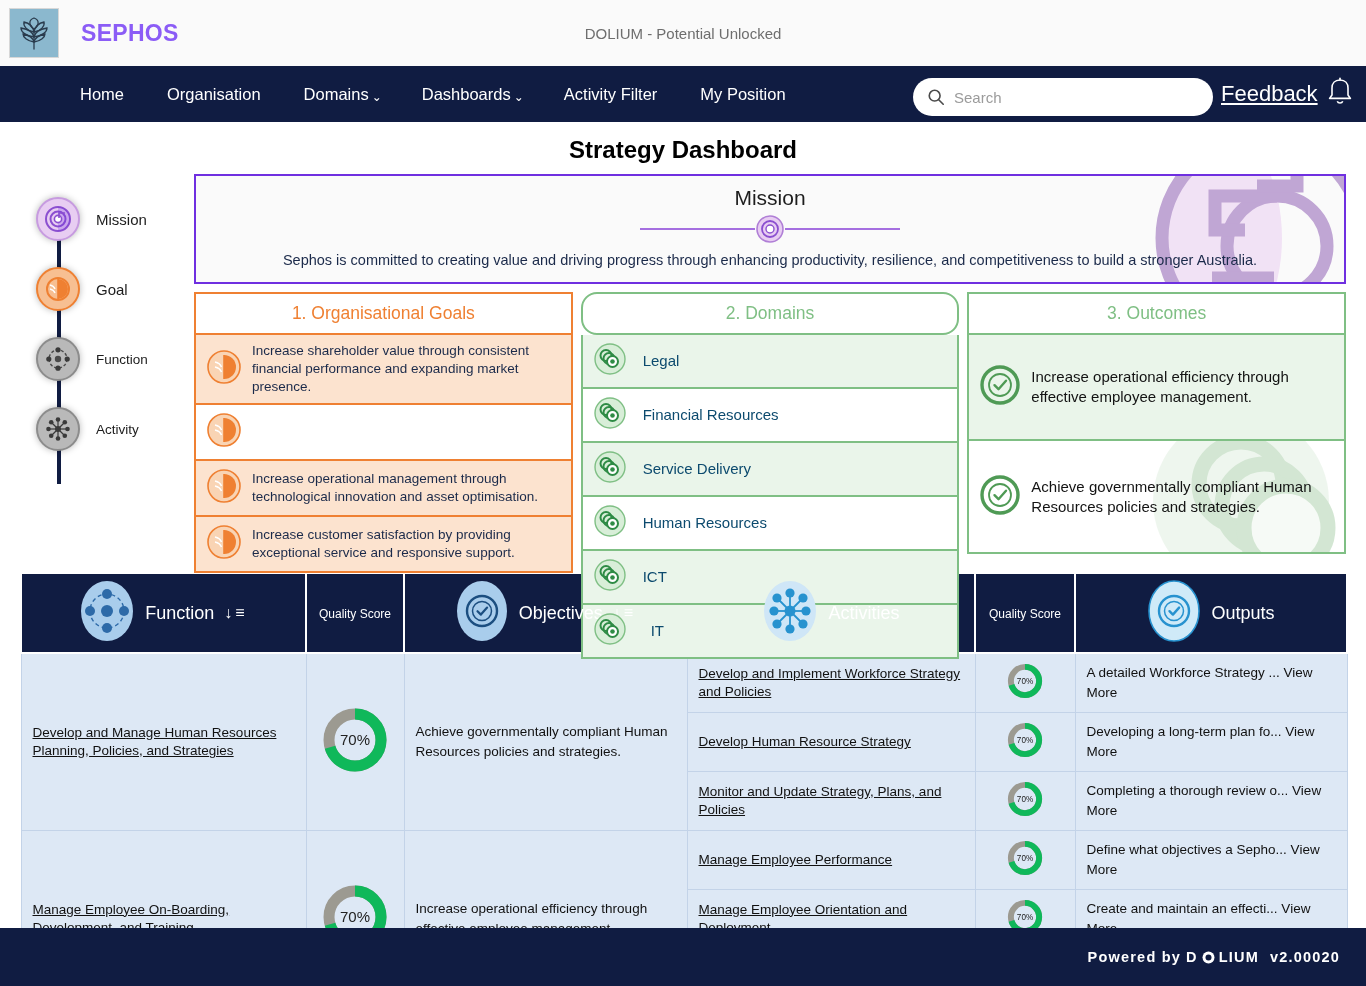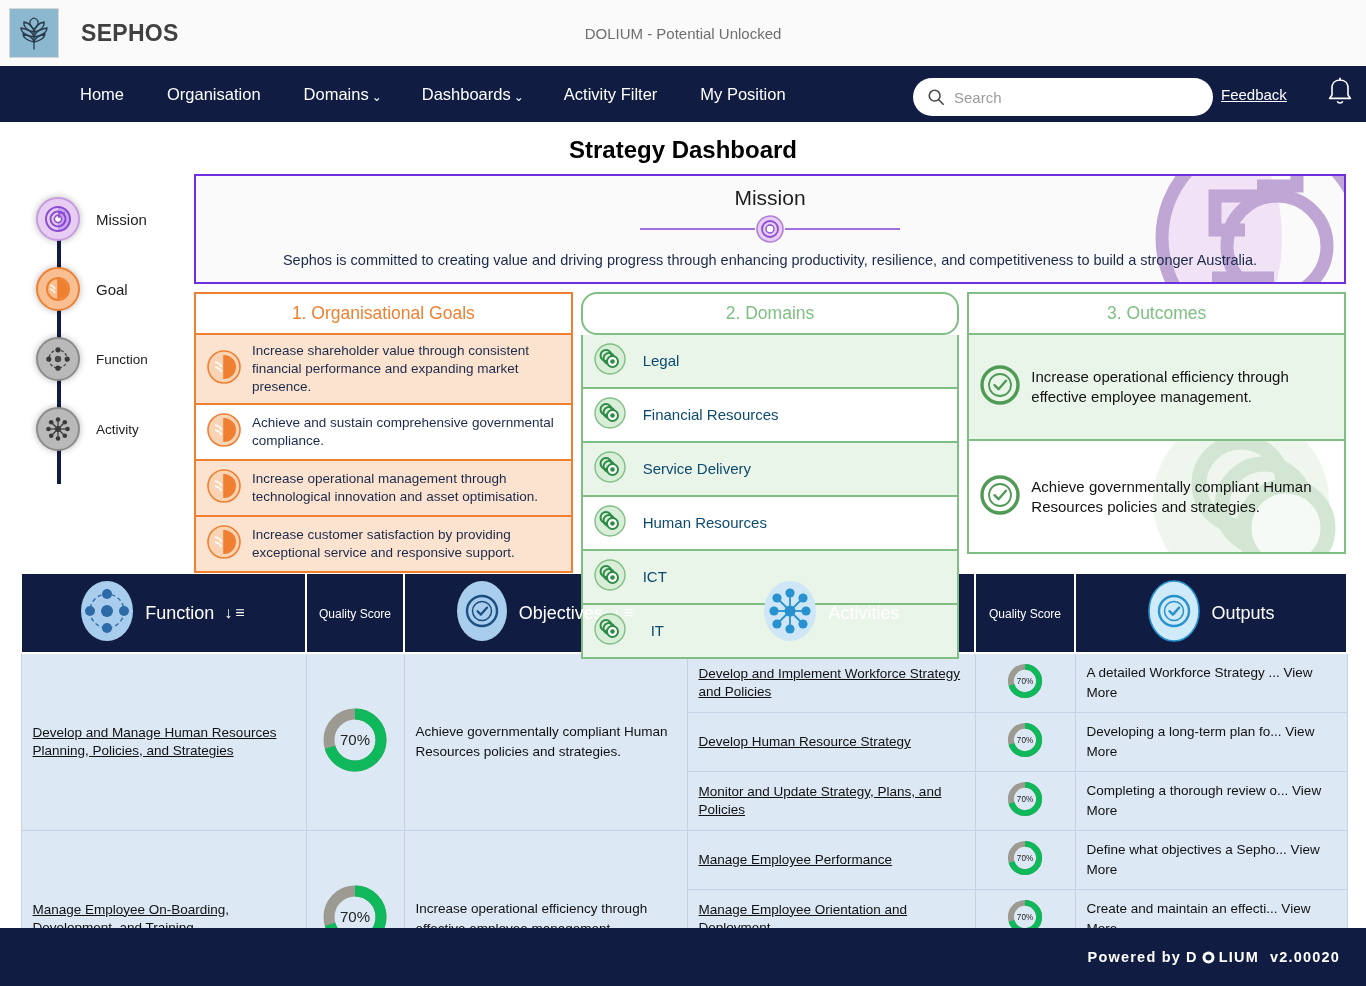--- a/index.html
+++ b/index.html
@@ -15,21 +15,21 @@
     height: 66px; background: #fafafa;
     display: flex; align-items: center; position: relative;
   }
   .logo-box {
     width: 50px; height: 50px; margin-left: 9px;
     background: #8bb8ce; border: 1px solid #d7d7d7;
     display: flex; align-items: center; justify-content: center;
   }
   .brand-name {
     margin-left: 22px; font-size: 23px; font-weight: bold;
-    color: #404040; letter-spacing: .3px;
+    color: #8b5cf6; letter-spacing: .3px;
   }
   .brand-tag {
     position: absolute; left: 0; right: 0; text-align: center;
     font-size: 15px; color: #6e6e6e; pointer-events: none;
   }
 
   
   .navbar {
     height: 56px; background: #101c42;
     display: flex; align-items: center; position: relative;
@@ -44,21 +44,21 @@
     position: absolute; left: 913px; top: 12px;
     width: 300px; height: 38px; background: #fff; border-radius: 19px;
     display: flex; align-items: center; padding: 0 14px; gap: 9px;
   }
   .search-input {
     border: none; outline: none; font-size: 15px; color: #1d4ed8;
     width: 100%; font-family: "Liberation Sans", sans-serif; background: transparent;
   }
   .search-input::placeholder { color: #9b9b9b; }
   .feedback {
-    position: absolute; left: 1221px; color:#fff; font-size:15px;
+    position: absolute; left: 1221px; color:#fff; font-size:22px;
     text-decoration: underline; cursor:pointer;
   }
   .bell { position: absolute; left: 1325px; cursor:pointer; }
 
   
   .page-title {
     text-align: center; font-size: 24px; font-weight: bold;
     color: #000; padding: 14px 0 10px;
   }
 
@@ -352,21 +352,20 @@
         </div>
         <div class="row-item plain">
           <span class="icon-badge">
             <svg width="36" height="36" viewBox="0 0 36 36">
               <circle cx="18" cy="18" r="16" fill="#f9d4b4" stroke="#ef8032" stroke-width="1.6"></circle>
               <path d="M18 6 a12 12 0 0 1 0 24 z" fill="#ef8032"></path>
               <path d="M18 6 v24" stroke="#ef8032" stroke-width="1.6"></path>
               <path d="M9 13 q5 1 6.5 5 M9 18 q5 1 6.5 5" fill="none" stroke="#fff" stroke-width="1.5"></path>
             </svg>
           </span>
-          <span class="row-text">Achieve and sustain comprehensive governmental compliance.</span>
         </div>
         <div class="row-item tint-goal">
           <span class="icon-badge">
             <svg width="36" height="36" viewBox="0 0 36 36">
               <circle cx="18" cy="18" r="16" fill="#f9d4b4" stroke="#ef8032" stroke-width="1.6"></circle>
               <path d="M18 6 a12 12 0 0 1 0 24 z" fill="#ef8032"></path>
               <path d="M18 6 v24" stroke="#ef8032" stroke-width="1.6"></path>
               <path d="M9 13 q5 1 6.5 5 M9 18 q5 1 6.5 5" fill="none" stroke="#fff" stroke-width="1.5"></path>
             </svg>
           </span>

